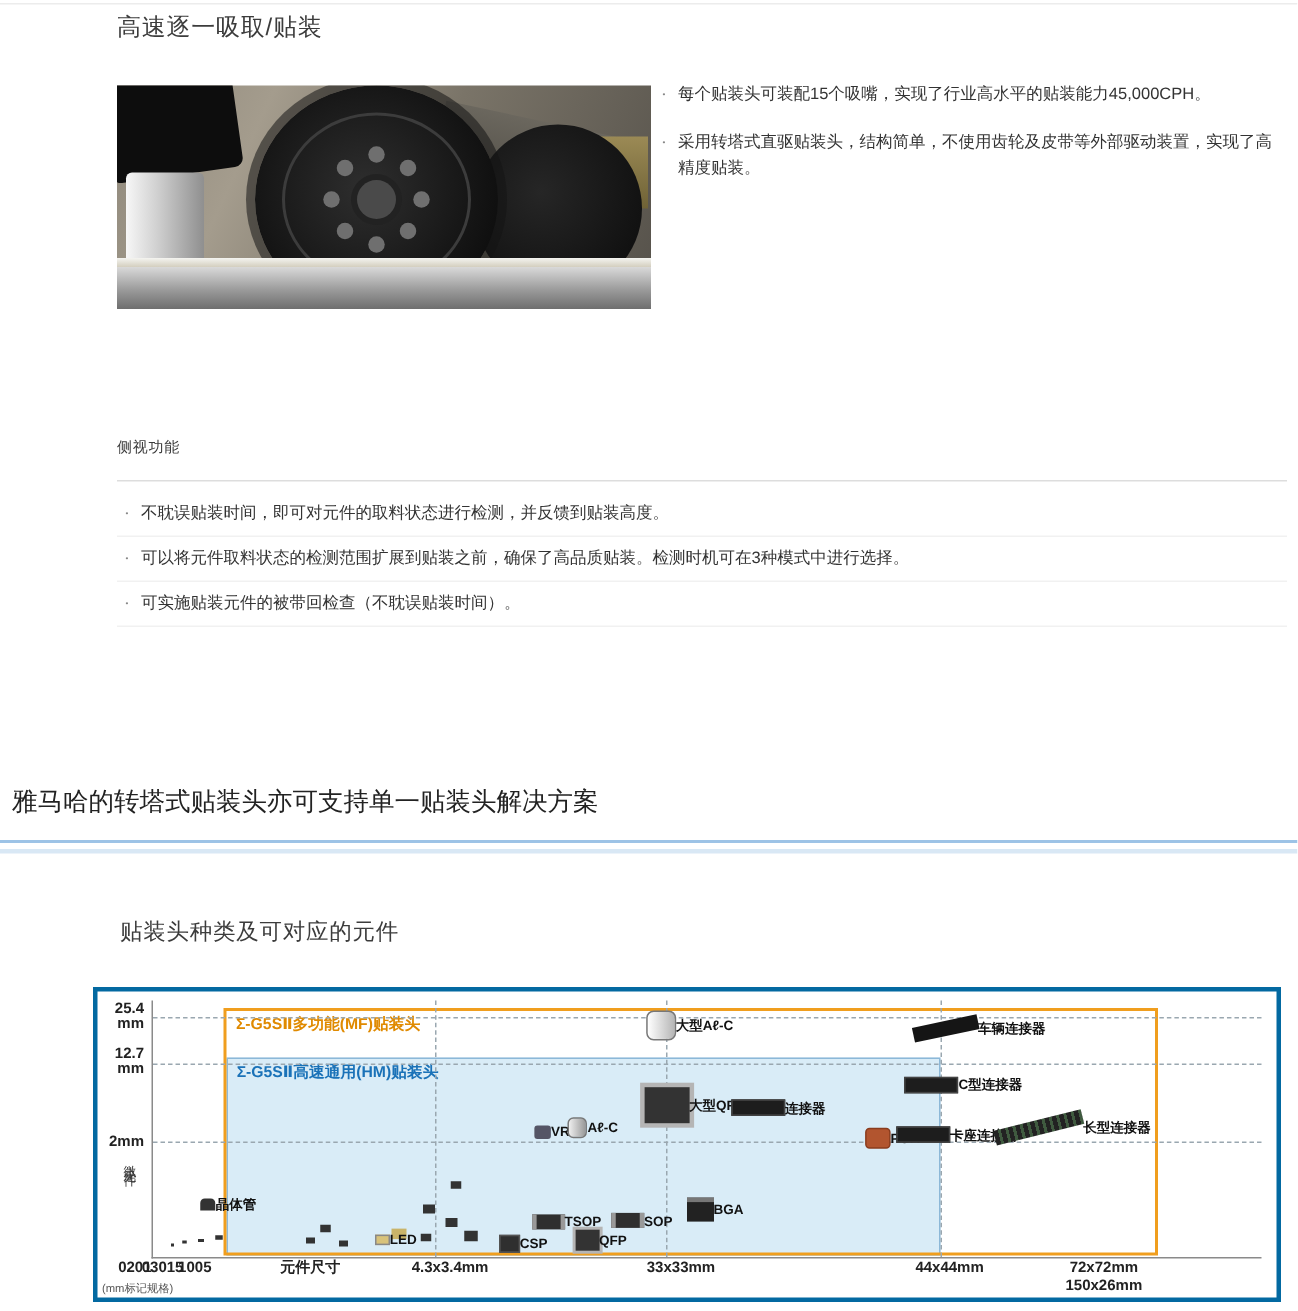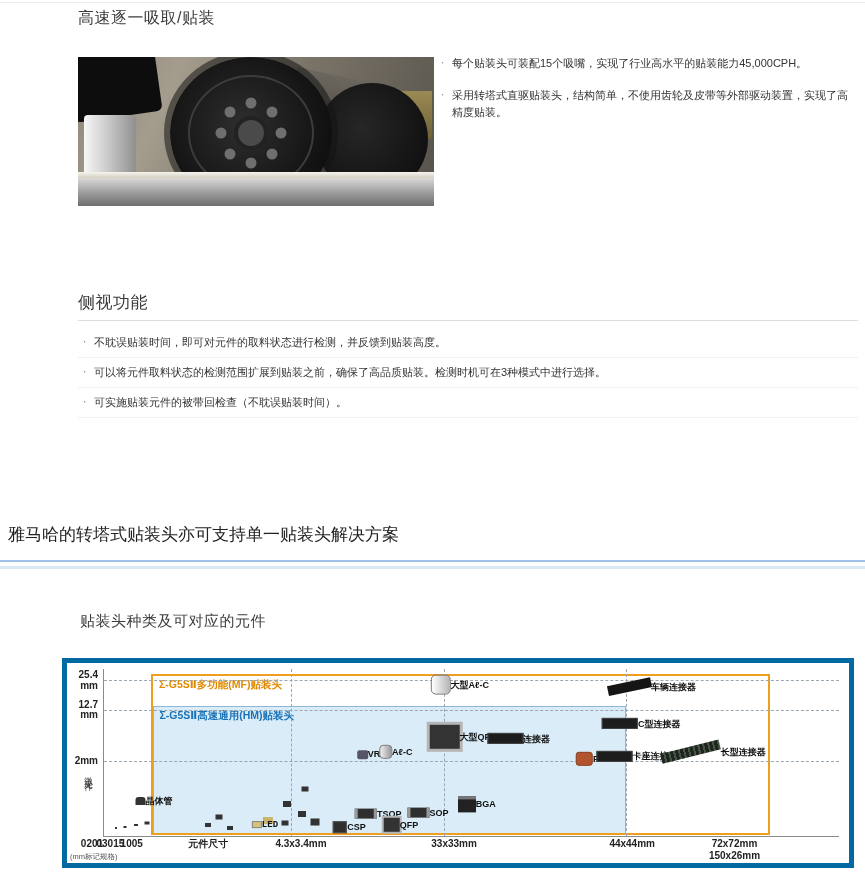--- a/index.html
+++ b/index.html
@@ -3,21 +3,21 @@
 <meta charset="utf-8">
 <style>
   html,body{margin:0;padding:0;}
   body{font-family:"Liberation Sans","DejaVu Sans",sans-serif;background:#fff;}
   .page{position:relative;width:865px;height:874px;background:#fff;overflow:hidden;}
   .top-hairline{position:absolute;top:2px;left:0;width:100%;border-top:1px solid #ececec;}
 
   
   .h-sec{position:absolute;margin:0;font-size:16px;font-weight:400;color:#3c3c3c;letter-spacing:.5px;}
   #s1-title{left:78px;top:8px;}
-  #s2-title{left:78px;top:291px;font-size:17px;}
+  #s2-title{left:78px;top:291px;font-size:10px;}
   #s3-title{left:80px;top:612px;font-size:15px;}
   .banner{position:absolute;left:8px;top:523px;margin:0;font-size:17px;font-weight:400;color:#222;}
   .blue-rule-1{position:absolute;left:0;top:560px;width:865px;border-top:2px solid #9dc3e6;}
   .blue-rule-2{position:absolute;left:0;top:566px;width:865px;border-top:3px solid #d9e8f5;}
   .s2-rule{position:absolute;left:78px;top:320px;width:780px;border-top:1px solid #ddd;}
 
   
   ul.bullets{position:absolute;margin:0;padding:0;list-style:none;}
   #s1-bullets{left:438px;top:55px;width:420px;}
   #s2-bullets{left:78px;top:328px;width:780px;}
@@ -37,21 +37,21 @@
   .ph-disc{position:absolute;left:92px;top:0px;width:162px;height:152px;border-radius:50%;
     background:radial-gradient(circle at 45% 45%,#2e2e2e 0%,#151515 60%,#050505 100%);box-shadow:0 0 0 6px rgba(20,20,20,.55);}
   .ph-ring{position:absolute;left:18px;top:18px;right:18px;bottom:18px;border:2px solid #3c3c3c;border-radius:50%;}
   .ph-hub{position:absolute;left:50%;top:50%;width:26px;height:26px;background:#4a4a4a;border-radius:50%;transform:translate(-50%,-50%);box-shadow:0 0 0 4px #222;}
   .ph-nozzles{position:absolute;left:50%;top:50%;width:11px;height:11px;border-radius:50%;background:#7d7d7d;transform:translate(-50%,-50%);
     box-shadow:30px 0 0 #6f6f6f,-30px 0 0 #6f6f6f,0 30px 0 #6f6f6f,0 -30px 0 #6f6f6f,21px 21px 0 #6f6f6f,-21px -21px 0 #6f6f6f,21px -21px 0 #6f6f6f,-21px 21px 0 #6f6f6f;}
   .ph-rail2{position:absolute;left:0;bottom:26px;width:100%;height:8px;background:linear-gradient(180deg,#f4f4f0,#c9c2ae);}
   .ph-rail{position:absolute;left:0;bottom:0;width:100%;height:28px;background:linear-gradient(180deg,#d9d9d9,#9a9a9a 55%,#6e6e6e);}
 
   
-  .chart{position:absolute;left:62px;top:658px;width:792px;height:210px;background:#fff;border:5px solid #0369a1;box-sizing:border-box;}
+  .chart{position:absolute;left:62px;top:658px;width:792px;height:210px;background:#fff;border:3px solid #0369a1;box-sizing:border-box;}
   .plot{position:absolute;left:36px;top:6px;right:10px;bottom:26px;border-left:1px solid #8a8a8a;border-bottom:1px solid #8a8a8a;}
   .hline{position:absolute;left:0;right:0;border-top:1px dashed #9aa7b0;z-index:3;}
   .vline{position:absolute;top:0;bottom:0;border-left:1px dashed #9aa7b0;z-index:3;}
   .region{position:absolute;box-sizing:border-box;}
   .region.fill-blue{background:#d9ecf7;border:1px solid #8cb8d8;z-index:1;}
   .region.outline-orange{border:2px solid #f09e1e;z-index:2;}
   .region-label{position:absolute;top:2px;left:6px;font-size:10.5px;font-weight:bold;white-space:nowrap;}
   .outline-orange .region-label{color:#e08a00;}
   .fill-blue .region-label{color:#1a72b8;}
   .comp{position:absolute;display:flex;align-items:center;transform:translate(-50%,-70%);z-index:5;}
@@ -173,21 +173,21 @@
         <div class="chip-extra" style="left: 17.2%; top: 95%; width: 6px; height: 4px;"></div>
         <div class="chip-extra" style="left: 24.9%; top: 81.1%; width: 8px; height: 6px;"></div>
         <div class="chip-extra" style="left: 26.9%; top: 86.7%; width: 8px; height: 6px;"></div>
         <div class="chip-extra" style="left: 28.7%; top: 91.7%; width: 9px; height: 7px;"></div>
         <div class="chip-extra" style="left: 24.6%; top: 92.2%; width: 7px; height: 5px;"></div>
         <div class="chip-extra" style="left: 27.3%; top: 71.7%; width: 7px; height: 5px;"></div>
         <div class="comp" style="left: 6.8%; top: 81%;">
           <div class="ic ic-transistor"></div>
           <span class="clabel">晶体管</span>
         </div>
-        <div class="comp" style="left: 21.9%; top: 95%; font-family: Liberation Mono, monospace;">
+        <div class="comp" style="left: 21.9%; top: 95%;">
           <div class="ic ic-led"></div>
           <span class="clabel">LED</span>
         </div>
         <div class="comp" style="left: 36%; top: 53%;">
           <div class="ic ic-vr"></div>
           <span class="clabel">VR</span>
         </div>
         <div class="comp" style="left: 39.7%; top: 52%;">
           <div class="ic ic-cap"></div>
           <span class="clabel">Aℓ-C</span>

